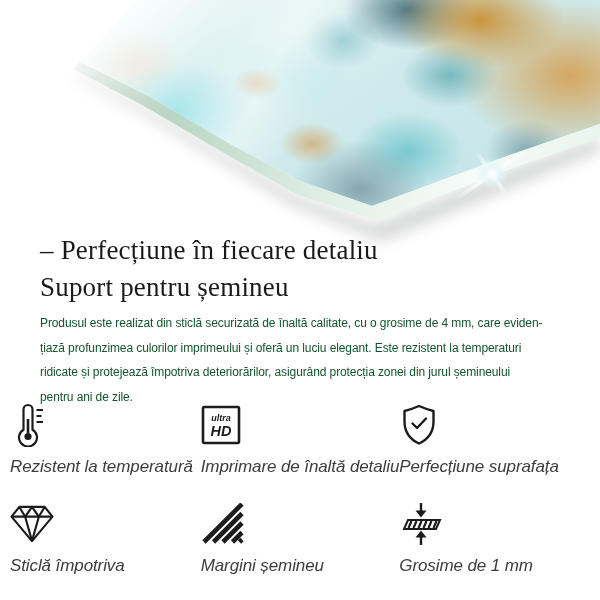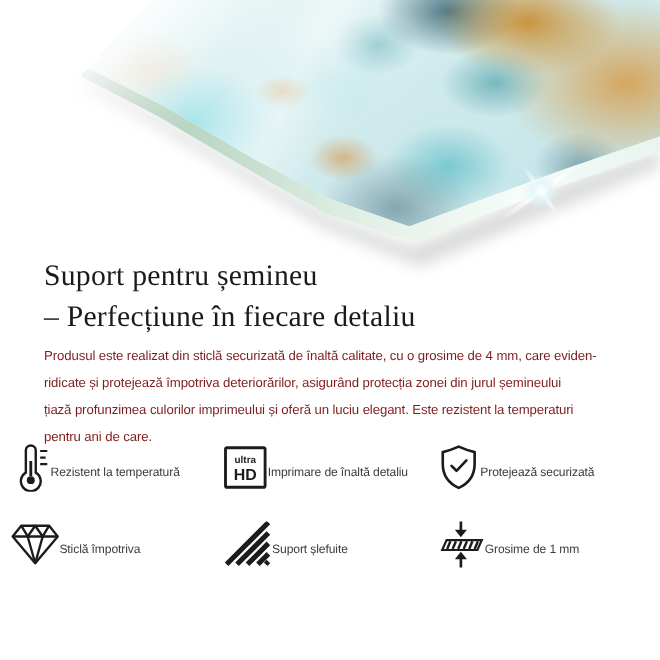--- a/index.html
+++ b/index.html
@@ -80,33 +80,33 @@
   
   .title {
     position:absolute; left:40px; top:232px; width:540px;
     font-family:"Liberation Serif", serif; font-weight:400;
     font-size:27px; line-height:37px; color:#1a1a1a; letter-spacing:.2px;
   }
   .title span { display:block; }
 
   .desc {
     position:absolute; left:40px; top:311px; width:556px;
-    font-size:12px; line-height:24.6px; color:#7f1d1d; letter-spacing:-.1px;
+    font-size:12px; line-height:24.6px; color:#14532d; letter-spacing:-.1px;
   }
   .desc div { white-space:nowrap; }
 
   
   .features {
     position:absolute; left:0; top:402px; width:600px; padding:0 10px; box-sizing:border-box;
     display:grid; grid-template-columns:repeat(3,1fr); row-gap:24px;
   }
-  .feature { display:flex; flex-direction:row; align-items:center; }
+  .feature { display:flex; flex-direction:column; align-items:flex-start;font-style:italic; }
   .icon-box { height:46px; display:flex; align-items:center; justify-content:center; }
   .feature .label {
-    margin-top:9px; font-size:11px; letter-spacing:-.1px; color:#3c3c3c; white-space:nowrap;
+    margin-top:9px; font-size:17px; letter-spacing:-.1px; color:#3c3c3c; white-space:nowrap;
   }
   .icon-box svg { display:block; }
 </style>
 </head>
 <body>
 
 <div class="hero">
   <div class="shadow-wrap">
       <div class="shadow-shape"></div>
     </div>
@@ -116,29 +116,29 @@
   <div class="streak"></div>
   <div class="fade-tl"></div>
   <div class="sparkle">
     <div class="ray-h"></div>
       <div class="ray-v"></div>
       <div class="glow"></div>
   </div>
 </div>
 
 <h1 class="title" style="margin:0;">
+  <span>– Perfecțiune în fiecare detaliu</span>
   <span>Suport pentru șemineu</span>
-  <span>– Perfecțiune în fiecare detaliu</span>
 </h1>
 
 <div class="desc">
   <div>Produsul este realizat din sticlă securizată de înaltă calitate, cu o grosime de 4 mm, care eviden-</div>
+  <div>țiază profunzimea culorilor imprimeului și oferă un luciu elegant. Este rezistent la temperaturi</div>
   <div>ridicate și protejează împotriva deteriorărilor, asigurând protecția zonei din jurul șemineului</div>
-  <div>țiază profunzimea culorilor imprimeului și oferă un luciu elegant. Este rezistent la temperaturi</div>
-  <div>pentru ani de care.</div>
+  <div>pentru ani de zile.</div>
 </div>
 
 <div class="features">
 
   <div class="feature">
     <div class="icon-box">
       <svg width="36" height="44" viewBox="0 0 36 44" fill="none" stroke="#1c1c1c" stroke-width="2.2">
         <path d="M13.5 6.5 a4.5 4.5 0 0 1 9 0 v20.2 a9 9 0 1 1 -9 0 z"></path>
         <line x1="18" y1="16" x2="18" y2="30" stroke-width="2.6"></line>
         <circle cx="18" cy="33.5" r="3.6" fill="#1c1c1c" stroke="none"></circle>
@@ -161,21 +161,21 @@
     <div class="label">Imprimare de înaltă detaliu</div>
   </div>
 
   <div class="feature">
     <div class="icon-box">
       <svg width="40" height="44" viewBox="0 0 40 44" fill="none" stroke="#1c1c1c" stroke-width="2.4" stroke-linejoin="round" stroke-linecap="round">
         <path d="M20 3 C24.5 5 29.5 6.8 34.5 8 V18.5 C34.5 29 28.5 36.6 20 40.5 C11.5 36.6 5.5 29 5.5 18.5 V8 C10.5 6.8 15.5 5 20 3 Z"></path>
         <polyline points="13.5,20.5 18,25 27,15.5"></polyline>
       </svg>
     </div>
-    <div class="label">Protejează securizată</div>
+    <div class="label">Perfecțiune suprafața</div>
   </div>
 
   <div class="feature">
     <div class="icon-box">
       <svg width="44" height="40" viewBox="0 0 44 41" fill="none" stroke="#1c1c1c" stroke-width="2.2" stroke-linejoin="round">
         <polygon points="9,3 35,3 43,13 22,38 1,13"></polygon>
         <line x1="1" y1="13" x2="43" y2="13"></line>
         <polyline points="9,3 15,13 22,3 29,13 35,3"></polyline>
         <line x1="15" y1="13" x2="22" y2="38"></line>
         <line x1="29" y1="13" x2="22" y2="38"></line>
@@ -187,21 +187,21 @@
   <div class="feature">
     <div class="icon-box">
       <svg width="44" height="42" viewBox="0 0 44 42" stroke="#1c1c1c" stroke-width="4.6">
         <line x1="3" y1="39" x2="41" y2="1"></line>
         <line x1="12.5" y1="39" x2="41" y2="10.5"></line>
         <line x1="22" y1="39" x2="41" y2="20"></line>
         <line x1="31.5" y1="39" x2="41" y2="29.5"></line>
         <line x1="38.5" y1="39" x2="41" y2="36.5"></line>
       </svg>
     </div>
-    <div class="label">Suport șlefuite</div>
+    <div class="label">Margini șemineu</div>
   </div>
 
   <div class="feature">
     <div class="icon-box">
       <svg width="44" height="44" viewBox="0 0 44 44">
         <g stroke="#1c1c1c" stroke-width="2.4" fill="none">
           <line x1="22" y1="1" x2="22" y2="10"></line>
           <line x1="22" y1="43" x2="22" y2="34"></line>
         </g>
         <polygon points="16.5,8.5 27.5,8.5 22,15.5" fill="#1c1c1c"></polygon>

